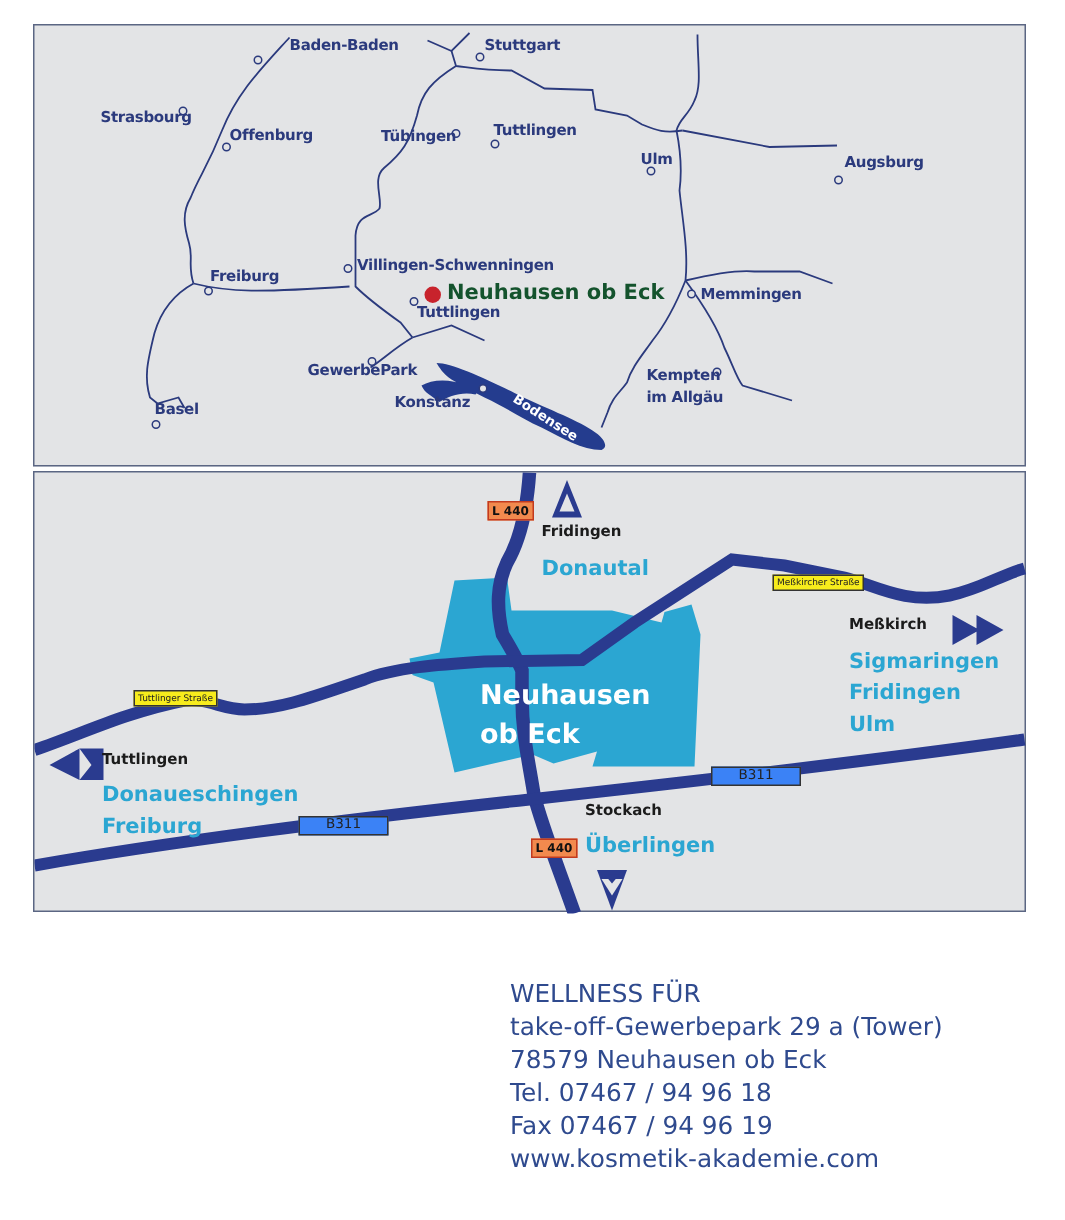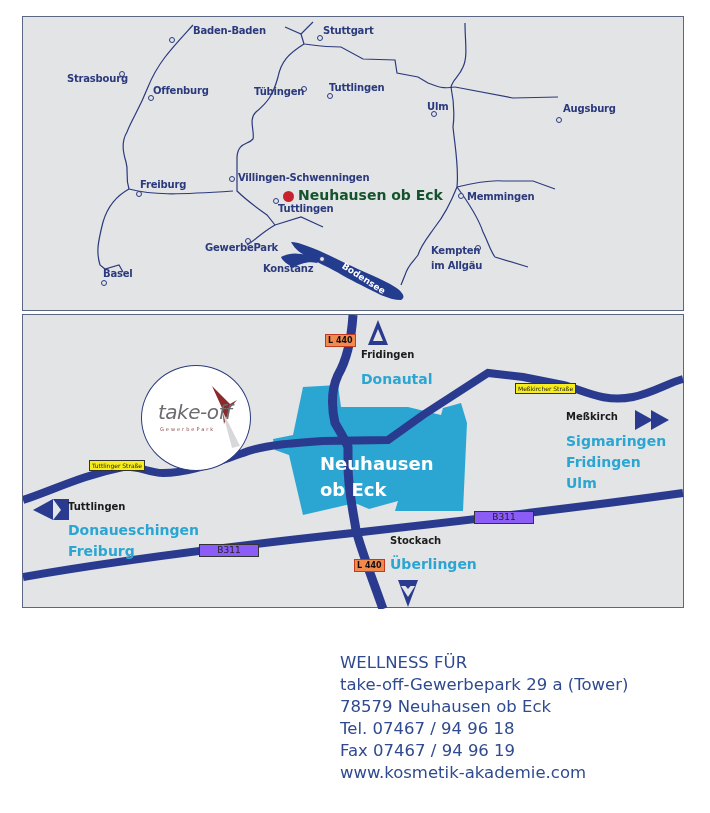--- a/index.html
+++ b/index.html
@@ -9,21 +9,21 @@
   #detail { left:22px; top:314px; width:662px; height:294px; }
   .panel svg { position:absolute; left:0; top:0; }
   .city { position:absolute; font-size:10px; color:#2b3a7d; font-weight:bold; white-space:nowrap; font-family:"DejaVu Sans", sans-serif; letter-spacing:-0.2px; }
   .dot { position:absolute; width:4px; height:4px; border:1px solid #2b3a7d; border-radius:50%; background:#e3e4e6; }
   .home-label { position:absolute; font-size:14px; color:#14532d; font-weight:bold; white-space:nowrap; }
   .home-dot { position:absolute; width:11px; height:11px; background:#c8232c; border-radius:50%; }
   .dir-black { position:absolute; font-size:10px; color:#1b1b1b; font-weight:bold; white-space:nowrap; }
   .dir-blue { position:absolute; font-size:14px; color:#2ba6d2; font-weight:bold; white-space:nowrap; line-height:21px; }
   .town-label { position:absolute; font-size:18px; color:#ffffff; font-weight:bold; text-align:left; line-height:26px; white-space:nowrap; }
   .sign-yellow { position:absolute; background:#f7ec1c; border:1px solid #333; font-size:6px; color:#222; padding:0 2px; height:9px; line-height:9px; white-space:nowrap; }
-  .sign-b { position:absolute; background:#8b5cf6; border:1px solid #333; font-size:9px; color:#222; width:58px; height:11px; line-height:11px; text-align:center; }
+  .sign-b { position:absolute; background:#3b82f6; border:1px solid #333; font-size:9px; color:#222; width:58px; height:11px; line-height:11px; text-align:center; }
   .sign-l { position:absolute; background:#f28a4e; border:1.5px solid #c23a1f; font-size:8px; font-weight:bold; color:#111; padding:0 2px; height:11px; line-height:11px; }
   .logo { position:absolute; left:118px; top:50px; width:108px; height:104px; border-radius:50%; background:#fff; border:1px solid #2b3a7d; }
   .logo-text { position:absolute; left:16px; top:34px; font-size:20px; font-style:italic; color:#6b6b70; font-family:"DejaVu Sans", sans-serif; letter-spacing:-0.5px; }
   .logo-sub { position:absolute; left:18px; top:60px; font-size:5px; color:#8b4444; letter-spacing:2px; }
   #address { position:absolute; left:340px; top:652px; font-size:16.5px; color:#2f4a8e; line-height:22px; font-family:"DejaVu Sans", sans-serif; }
   #address div { white-space:nowrap; }
 </style>
 </head>
 <body>
 
@@ -110,28 +110,20 @@
     <g fill="#2a3b8f">
       <path d="M345,30 L355,5 L365,30 Z M350,26 L360,26 L355,14 Z" fill-rule="evenodd"></path>
       <path d="M612,95 L630,105 L612,115 Z M628,95 L646,105 L628,115 Z"></path>
       <path d="M28,195 L12,195 L28,185 Z M10,195 L30,184 L30,205 Z M30,184 L46,184 L46,205 L30,205 L38,195 Z"></path>
       <path d="M375,265 L395,265 L385,292 Z"></path>
     </g>
     <path d="M378,271 L392,271 L385,282 Z" fill="#e3e4e6"></path>
     <path d="M380,268 L390,268 L385,274 Z" fill="#2a3b8f"></path>
   </svg>
 
-  <div class="logo">
-    <svg width="108" height="104" style="position:absolute;left:0;top:0">
-      <path d="M70,20 L88,38 L95,34 L88,42 L82,58 L80,42 Z" fill="#8b2a2a"></path>
-      <path d="M80,44 L98,80 L90,82 Z" fill="#d8d8da"></path>
-    </svg>
-    <span class="logo-text">take-off</span>
-    <span class="logo-sub">GewerbePark</span>
-  </div>
 
   <div class="town-label" style="left:297px;top:136px">
     <div>Neuhausen</div>
     <div>ob Eck</div>
   </div>
 
   <div class="sign-l" style="left:302px;top:19px">L 440</div>
   <div class="sign-l" style="left:331px;top:244px">L 440</div>
   <div class="sign-b" style="left:176px;top:229px">B311</div>
   <div class="sign-b" style="left:451px;top:196px">B311</div>

